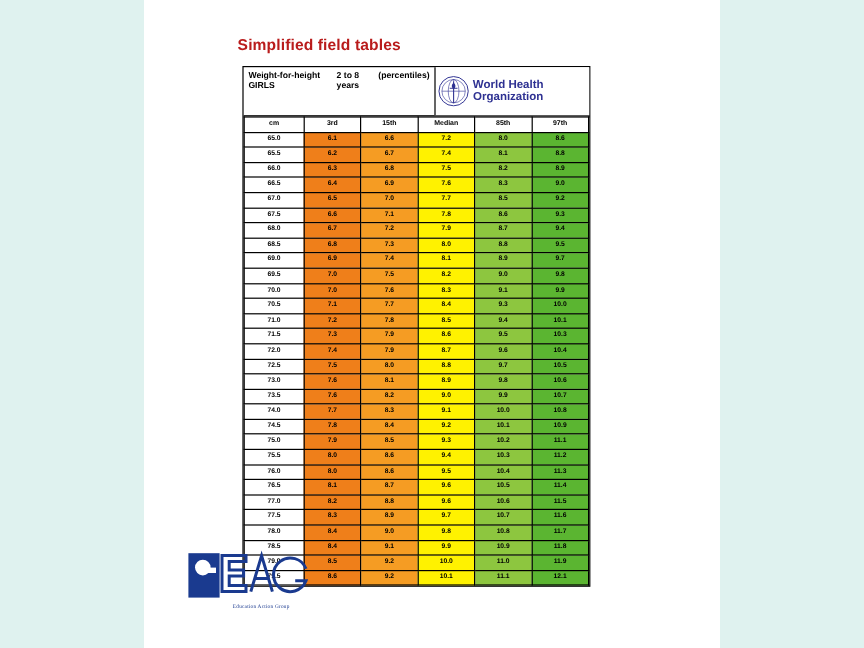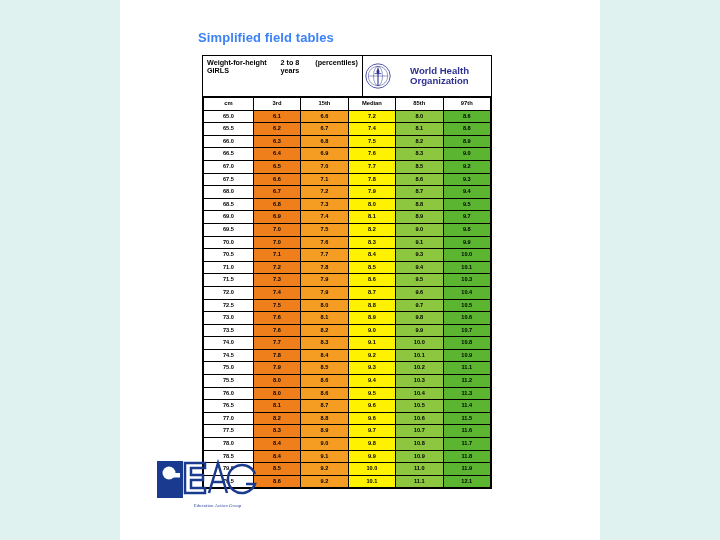--- a/index.html
+++ b/index.html
@@ -21,21 +21,21 @@
     width: 480px;
     height: 540px;
     background: #ffffff;
   }
   .slide-title {
     position: absolute;
     left: 78px;
     top: 30px;
     font-size: 13px;
     font-weight: bold;
-    color: #3b82f6;
+    color: #b91c1c;
     letter-spacing: 0.1px;
   }
   .table-wrap {
     position: absolute;
     left: 82px;
     top: 55px;
     width: 290px;
     border: 1px solid #000;
     background: #fff;
     box-sizing: border-box;
@@ -55,23 +55,24 @@
     color: #000;
     display: flex;
     flex-direction: row;
     justify-content: center;
   }
   .who-right {
     flex: 0 0 126px;
     background: #ffffff;
     display: flex;
     align-items: center;
-    gap: 19px;
+    gap: 3px;
     padding-left: 2px;
     border-left: 1px solid #000;
+    text-align: center;
   }
   .who-logo {
     width: 26px;
     height: 26px;
     flex: 0 0 26px;
   }
   .who-name {
     font-size: 9.6px;
     font-weight: bold;
     line-height: 1.08;

